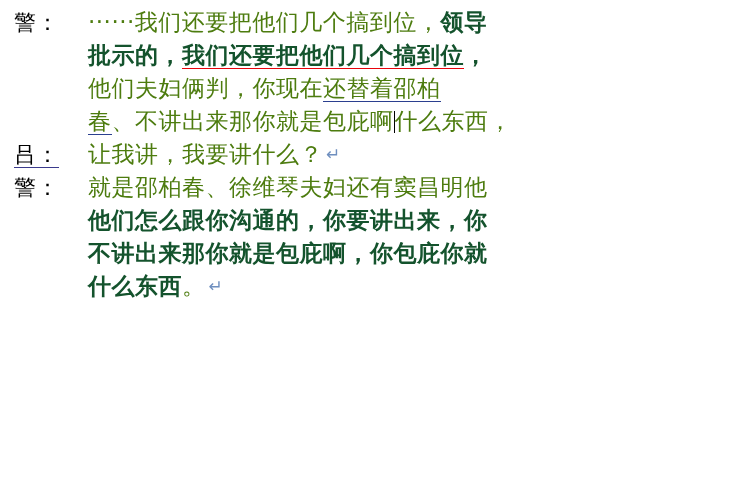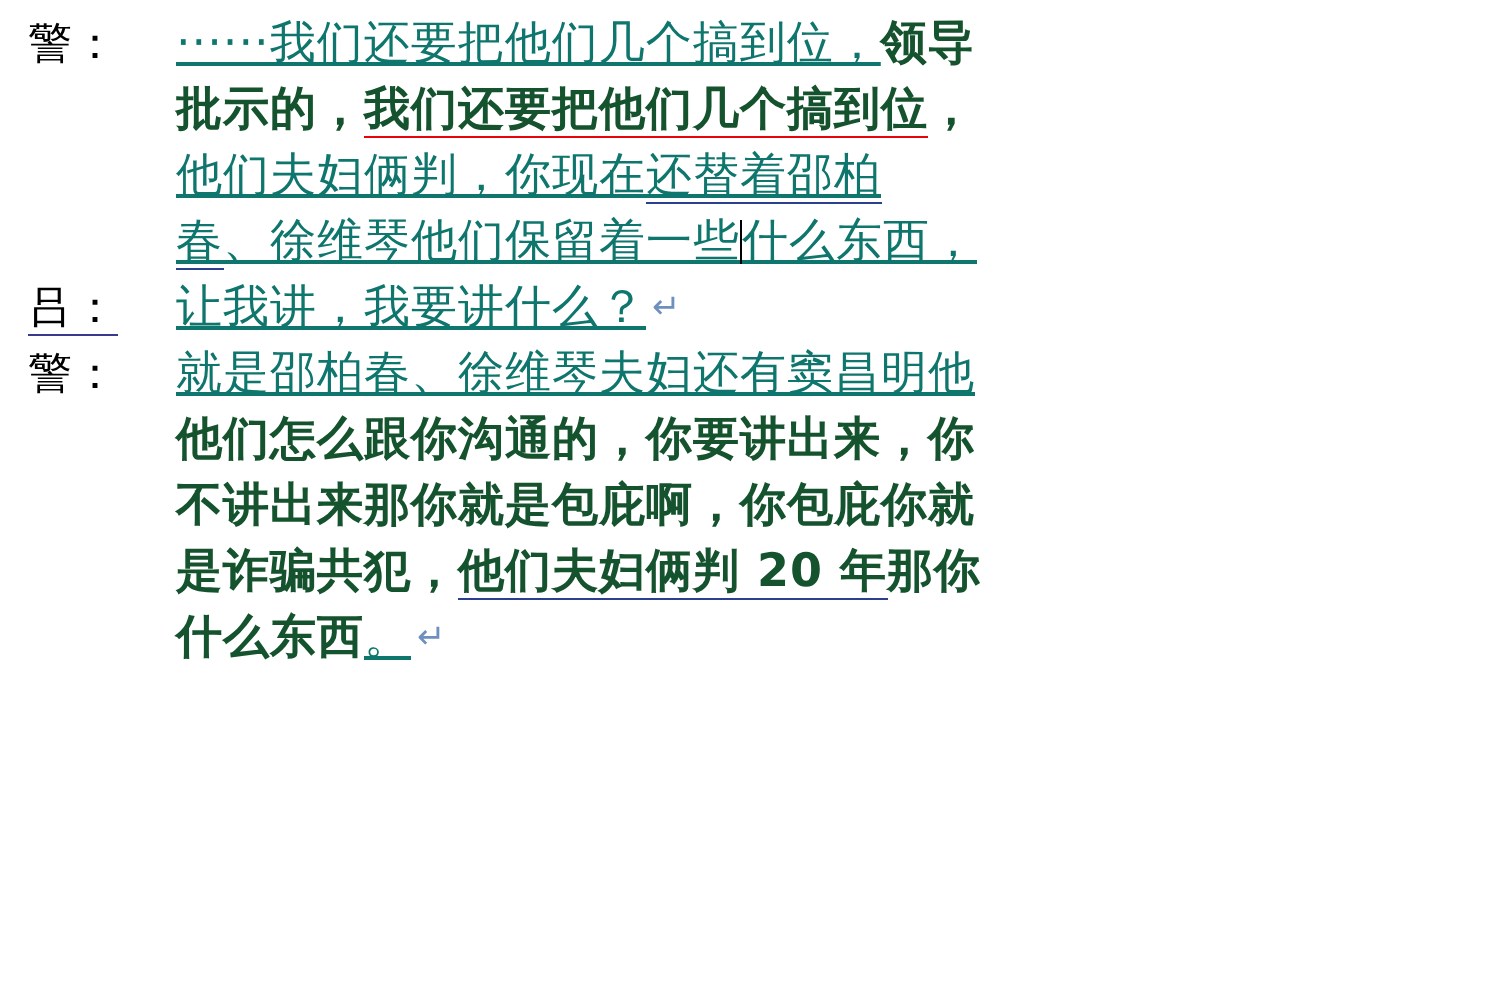--- a/index.html
+++ b/index.html
@@ -48,22 +48,21 @@
   .content {
     flex: 1 1 auto;
     color: #000000;
     text-align: justify;
   }
   .red {
     color: #14532d;
     font-weight: bold;
   }
   .black {
-    color: #0f766e;
-    text-decoration: underline;
+    color: #4d7c0f;
   }
   .u-blue {
     border-bottom: 1.5px solid #2b3f8f;
   }
   .u-red {
     border-bottom: 1.5px solid #e8030b;
   }
   .pilcrow {
     color: #6f8fbf;
     font-size: 17px;
@@ -91,40 +90,36 @@
       <div class="line">
         <div class="speaker"></div>
         <div class="content"><span class="red">批示的，</span><span class="red u-red">我们还要把他们几个搞到位</span><span class="red">，</span></div>
       </div>
       <div class="line">
         <div class="speaker"></div>
         <div class="content"><span class="black">他们夫妇俩判，</span><span class="black">你现在</span><span class="black u-blue">还替着邵柏</span></div>
       </div>
       <div class="line">
         <div class="speaker"></div>
-        <div class="content"><span class="black u-blue">春</span><span class="black">、徐维琴他们保留着一些</span><span class="caret"></span><span class="black">什么东西，</span></div>
+        <div class="content"><span class="black u-blue">春</span><span class="black">、不讲出来那你就是包庇啊</span><span class="caret"></span><span class="black">什么东西，</span></div>
       </div>
       <div class="line">
         <div class="speaker underline-wavy"><span class="sp-name">吕：</span></div>
         <div class="content"><span class="black">让我讲，我要讲什么？</span><span class="pilcrow">↵</span></div>
       </div>
       <div class="line">
         <div class="speaker">警：</div>
         <div class="content"><span class="black">就是邵柏春、徐维琴夫妇还有窦昌明他</span></div>
       </div>
       <div class="line">
         <div class="speaker"></div>
         <div class="content"><span class="red">他们怎么跟你沟通的，你要讲出来，你</span></div>
       </div>
       <div class="line">
         <div class="speaker"></div>
         <div class="content"><span class="red">不讲出来那你就是包庇啊，你包庇你就</span></div>
       </div>
       <div class="line">
         <div class="speaker"></div>
-        <div class="content"><span class="red">是诈骗共犯，</span><span class="red u-blue">他们夫妇俩判 20 年</span><span class="red">那你</span></div>
-      </div>
-      <div class="line">
-        <div class="speaker"></div>
         <div class="content"><span class="red">什么东西</span><span class="black">。</span><span class="pilcrow">↵</span></div>
       </div>
     </div>
 </div>
 
 </body></html>

